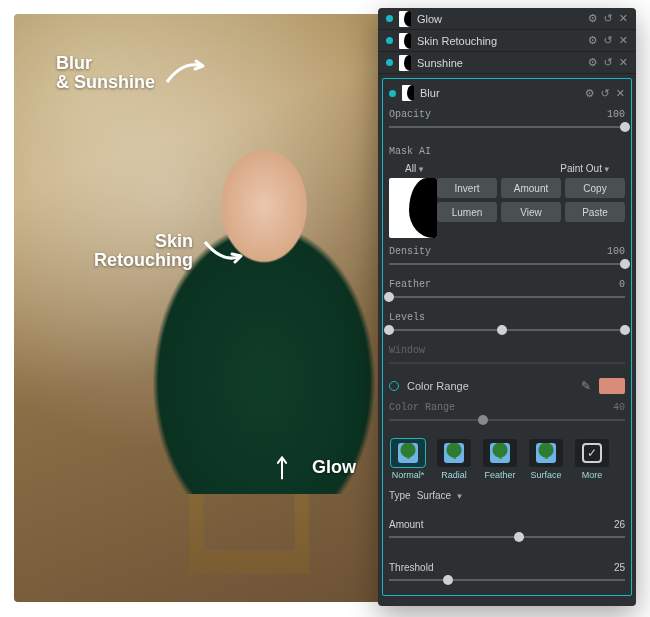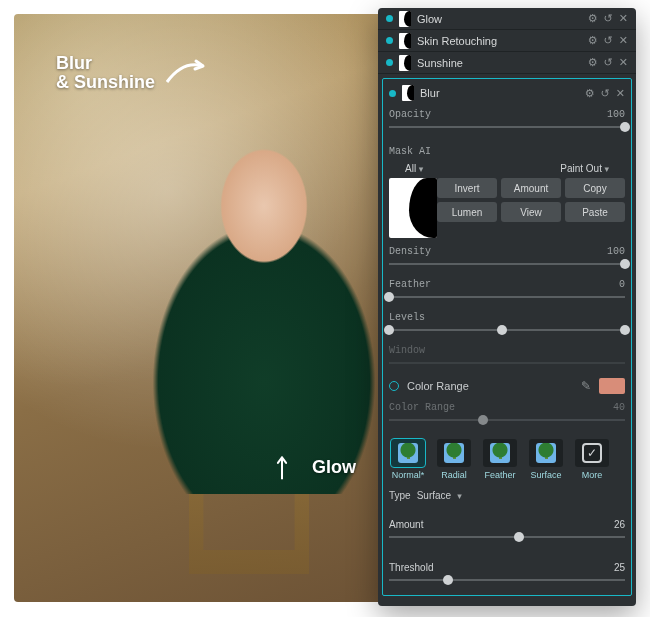--- a/index.html
+++ b/index.html
@@ -145,20 +145,28 @@
 
   <div class="ann ann-top">
     <span class="lbl" style="white-space:pre;">Blur
 &amp; Sunshine</span>
     <svg viewBox="0 0 44 30">
         <path d="M4 24 Q 20 2 40 8" fill="none" stroke="#fff" stroke-width="3"></path>
         <path d="M40 8 l-7 -5 m7 5 l-8 3" fill="none" stroke="#fff" stroke-width="3" stroke-linecap="round"></path>
       </svg>
   </div>
 
+  <div class="ann ann-mid">
+    <span class="lbl" style="white-space:pre;">Skin
+Retouching</span>
+    <svg viewBox="0 0 44 30">
+        <path d="M4 6 Q 22 28 40 20" fill="none" stroke="#fff" stroke-width="3"></path>
+        <path d="M40 20 l-6 6 m6 -6 l-9 -2" fill="none" stroke="#fff" stroke-width="3" stroke-linecap="round"></path>
+      </svg>
+  </div>
 
   <div class="ann ann-low">
     <svg viewBox="0 0 30 44">
         <path d="M15 40 L15 8" fill="none" stroke="#fff" stroke-width="3"></path>
         <path d="M15 8 l-6 8 m6 -8 l6 8" fill="none" stroke="#fff" stroke-width="3" stroke-linecap="round"></path>
       </svg>
     <span class="lbl">Glow</span>
   </div>
 </div>
 

